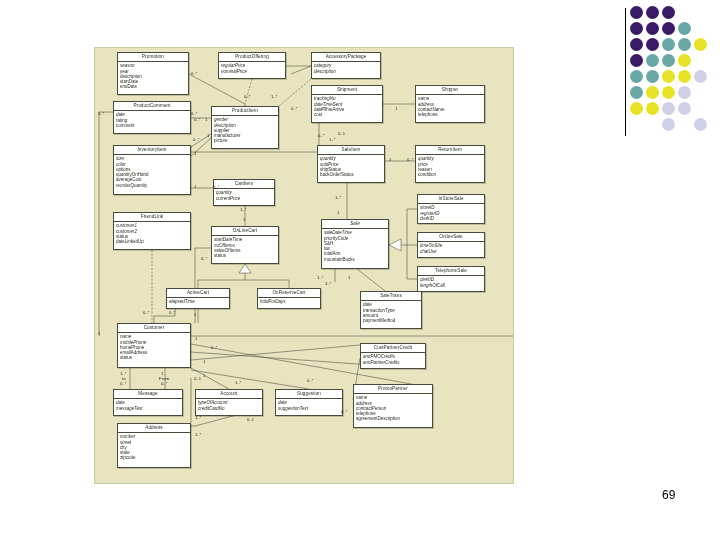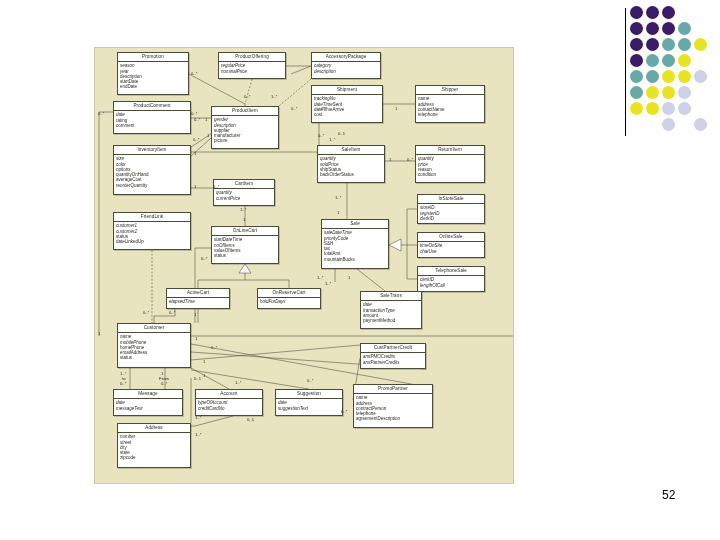--- a/index.html
+++ b/index.html
@@ -417,13 +417,13 @@
     <span class="mult" style="left: 212px; top: 331px;">0..*</span>
     <span class="mult" style="left: 100px; top: 368px;">1..*</span>
     <span class="mult" style="left: 152px; top: 370px;">0..1</span>
     <span class="mult" style="left: 100px; top: 385px;">1..*</span>
     <span class="mult" style="left: 246px; top: 362px;">0..*</span>
     <span class="mult" style="left: 230px; top: 234px;">1..*</span>
     <span class="rolelbl" style="left: 27px; top: 328px;">to</span>
     <span class="rolelbl" style="left: 64px; top: 328px;">From</span>
   </div>
 
-<div id="page-number">52</div>
+<div id="page-number">69</div>
 
 </body></html>

